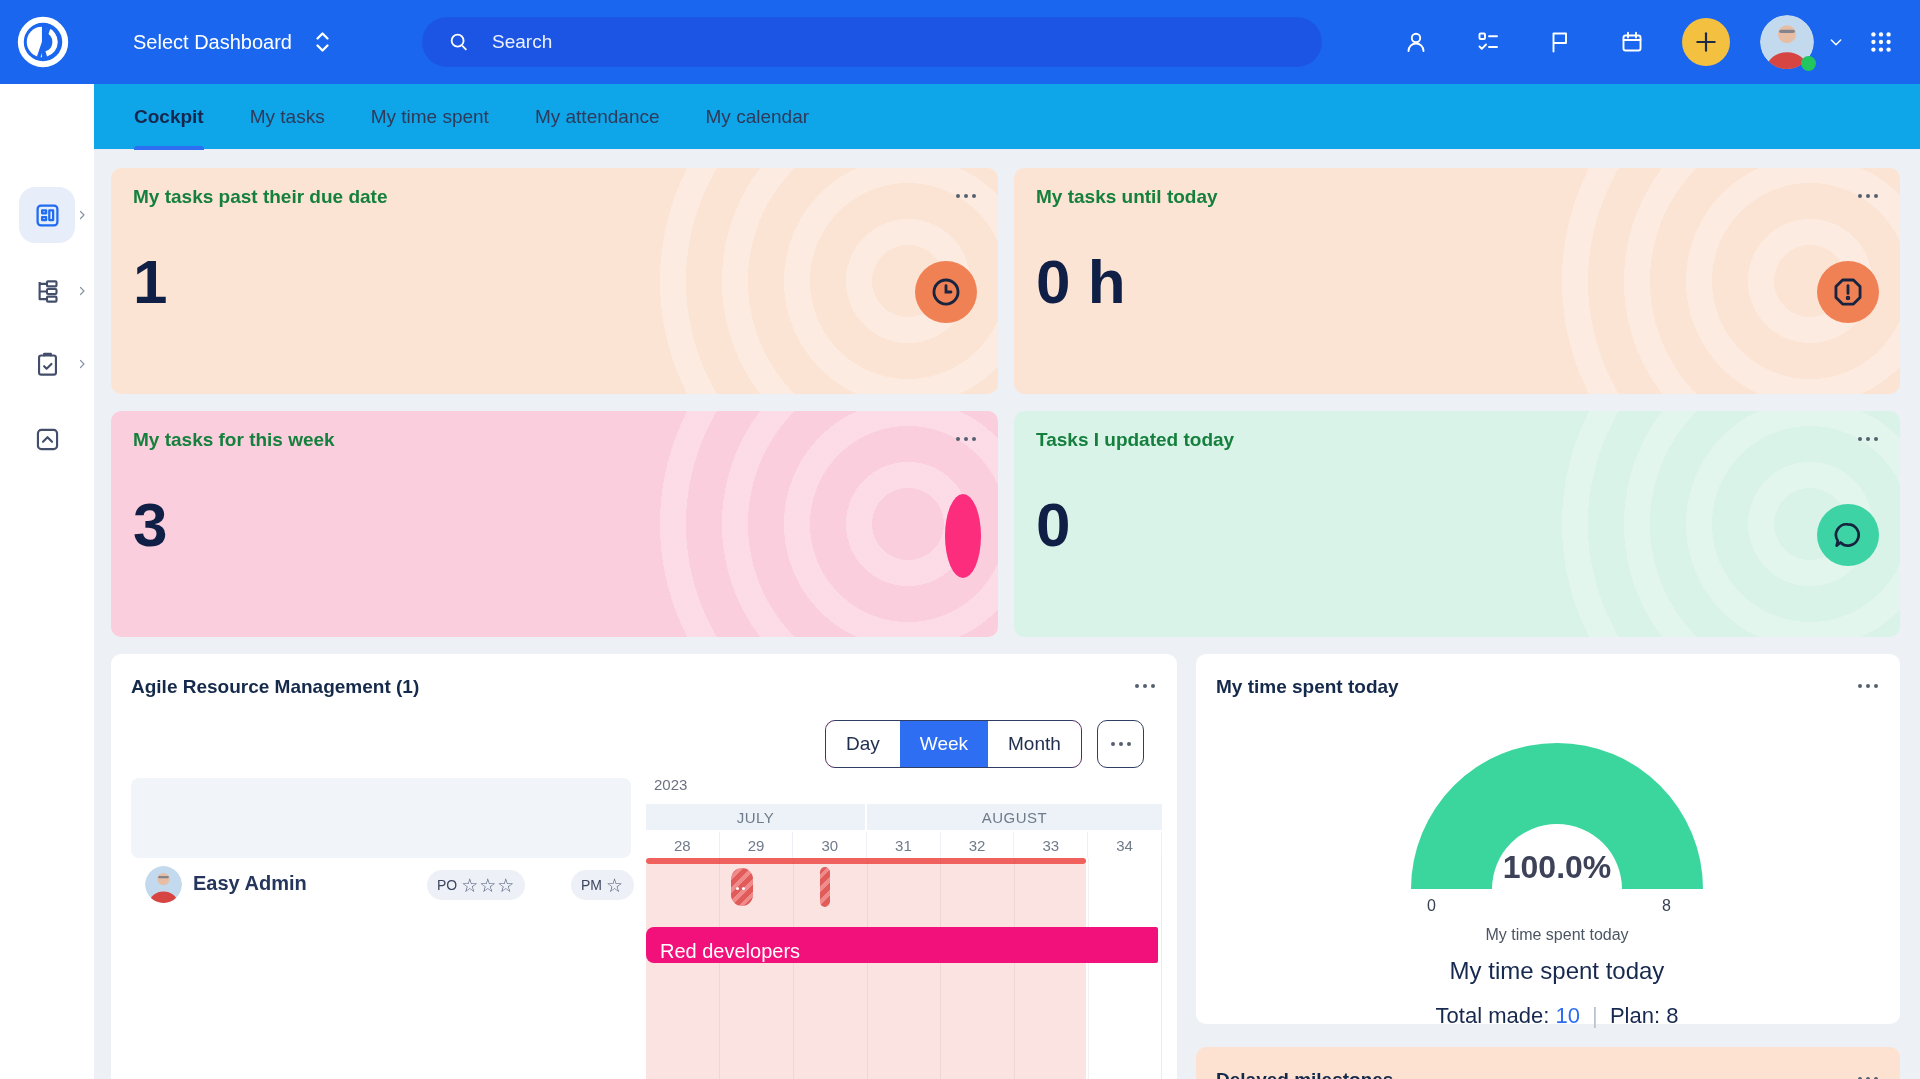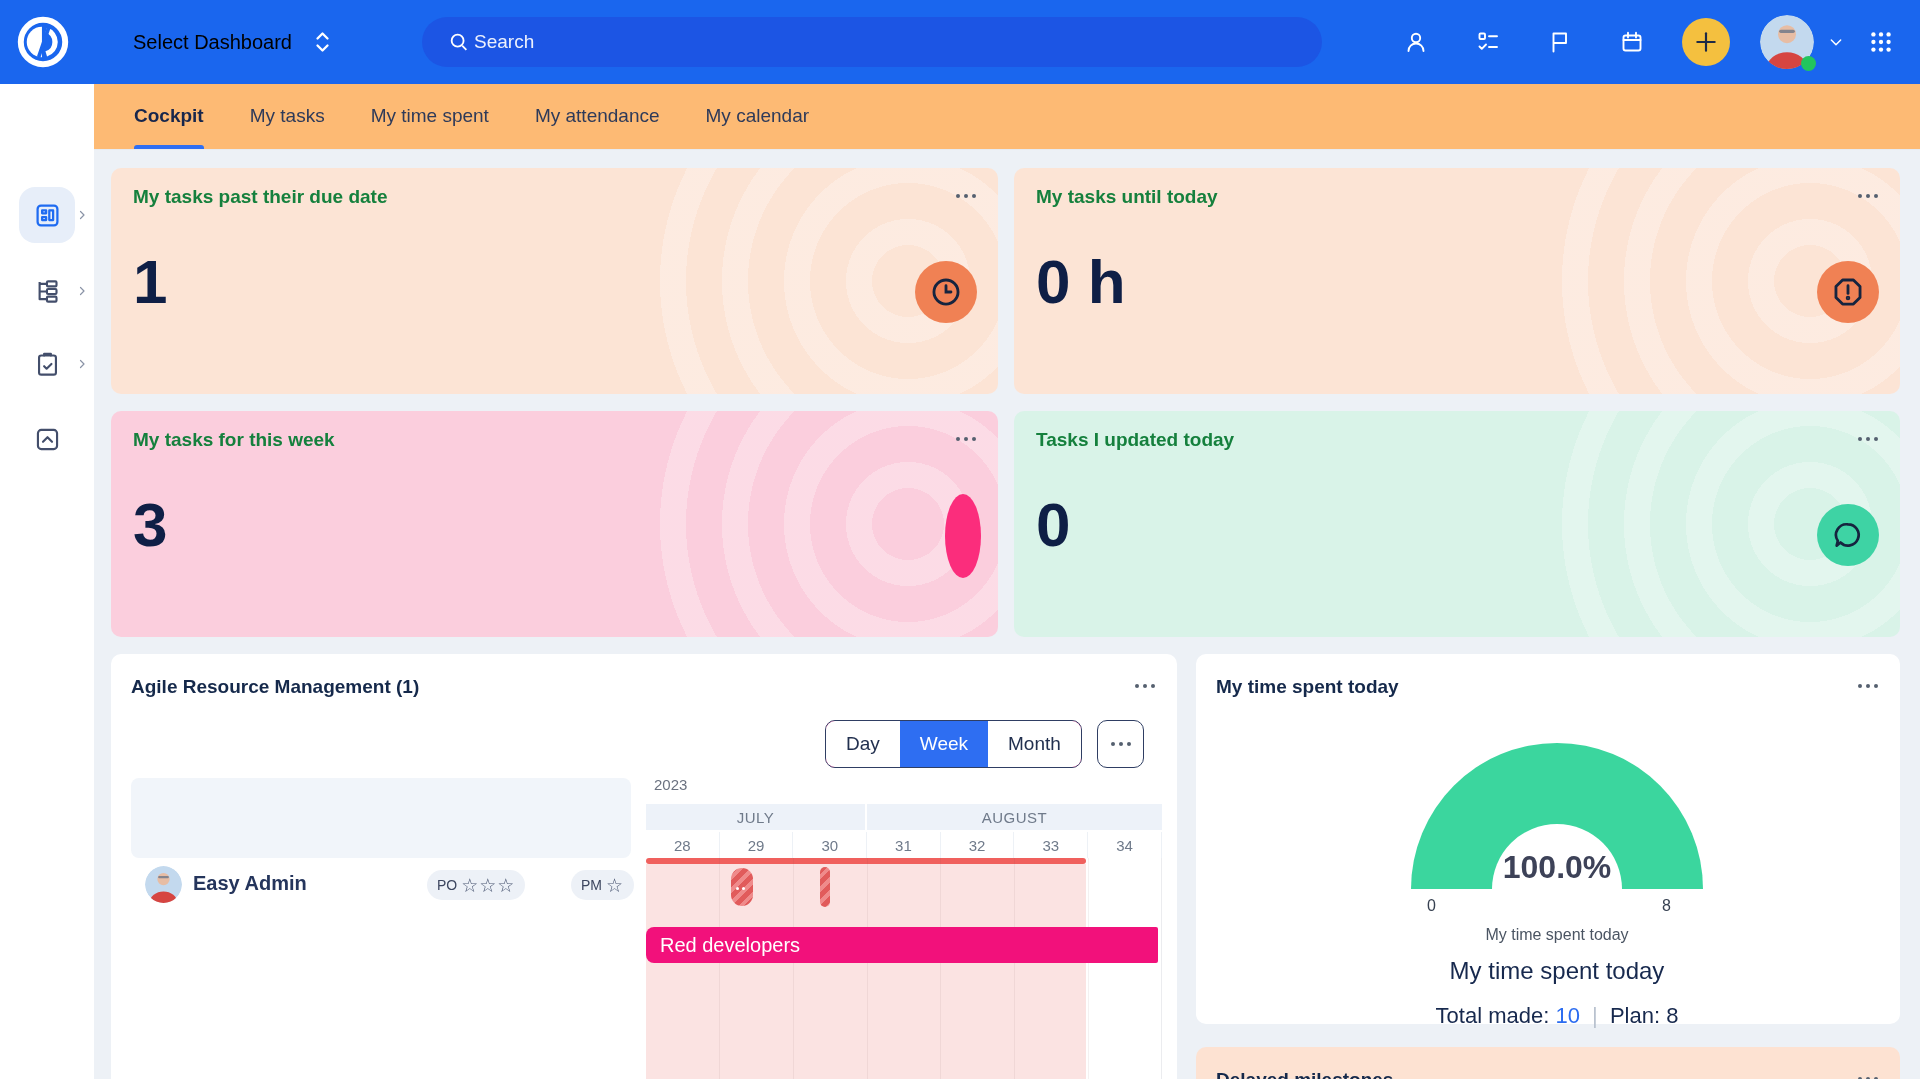--- a/index.html
+++ b/index.html
@@ -3,22 +3,22 @@
 <meta charset="utf-8">
 <style>
   * { margin:0; padding:0; box-sizing:border-box; }
   html,body { width:1920px; height:1079px; overflow:hidden; }
   body { font-family:"Liberation Sans", sans-serif; background:#edf1f6; }
   .screen { position:relative; width:1920px; height:1079px; overflow:hidden; }
 
   
   .topbar { position:absolute; left:0; top:0; width:1920px; height:84px; background:#1a66ee; z-index:30; }
   .logo-wrap { position:absolute; left:14px; top:13px; width:58px; height:58px; display:flex; align-items:center; justify-content:center; }
-  .select-dash { position:absolute; left:133px; top:0; height:84px; display:flex; align-items:center; gap:22px; color:#000000; font-size:20px; font-weight:500; cursor:pointer; }
-  .searchbar { position:absolute; left:422px; top:17px; width:900px; height:50px; background:#1c55e4; border-radius:25px; display:flex; align-items:center; padding-left:26px; gap:4px; }
+  .select-dash { position:absolute; left:133px; top:0; height:84px; display:flex; align-items:center; gap:22px; color:#ffffff; font-size:20px; font-weight:500; cursor:pointer; }
+  .searchbar { position:absolute; left:422px; top:17px; width:900px; height:50px; background:#1c55e4; border-radius:25px; display:flex; align-items:center; padding-left:26px; gap:22px; }
   .searchbar input { background:transparent; border:none; outline:none; color:#fff; font-size:19px; font-family:"Liberation Sans", sans-serif; width:760px; }
   .searchbar input::placeholder { color:rgba(255,255,255,.92); }
   .top-icons { position:absolute; right:0; top:0; height:84px; display:flex; align-items:center; }
   .tb-icon { width:24px; height:24px; margin:0 24px; color:#fff; cursor:pointer; }
   .tb-icon svg { width:100%; height:100%; }
   .plus-btn { width:48px; height:48px; border-radius:50%; margin:0 14px; display:flex; align-items:center; justify-content:center; color:#1d2a46; cursor:pointer; }
   .avatar-wrap { position:relative; width:54px; height:54px; margin-left:16px; cursor:pointer; }
   .avatar-wrap svg, .gantt-avatar svg { width:100%; height:100%; border-radius:50%; display:block; }
   .status-dot { position:absolute; right:-2px; bottom:-2px; width:15px; height:15px; border-radius:50%; background:#22c55e; }
   .caret { width:16px; height:16px; color:#fff; margin:0 18px 0 14px; cursor:pointer; }
@@ -26,21 +26,21 @@
 
   
   .sidebar { position:absolute; left:0; top:84px; width:94px; height:995px; background:#fff; z-index:20; }
   .side-item { position:absolute; left:0; width:94px; display:flex; align-items:center; }
   .side-tile { position:absolute; left:19px; width:56px; height:56px; border-radius:16px; display:flex; align-items:center; justify-content:center; cursor:pointer; }
   .side-tile.active { background:#e7eef9; }
   .side-tile svg { width:27px; height:27px; }
   .side-chev { position:absolute; left:76px; width:12px; height:12px; color:#8a93a6; cursor:pointer; }
 
   
-  .tabbar { position:absolute; left:94px; top:84px; width:1826px; height:66px; background:#fdba74; border-bottom:1px solid #e7ebf1; display:flex; align-items:flex-end; padding-left:40px; gap:46px; z-index:10; }
+  .tabbar { position:absolute; left:94px; top:84px; width:1826px; height:66px; background:#0ea5e9; border-bottom:1px solid #e7ebf1; display:flex; align-items:center; padding-left:40px; gap:46px; z-index:10; }
   .tab { position:relative; font-size:19px; color:#2e3a59; height:66px; display:flex; align-items:center; cursor:pointer; }
   .tab.active { color:#17264c; font-weight:700; }
   .tab.active::after { content:""; position:absolute; left:0; right:0; bottom:0; height:4px; border-radius:3px 3px 0 0; background:#2e6ef2; }
 
   
   .stat-card { position:absolute; border-radius:10px; overflow:hidden; }
   .stat-card::after { content:""; position:absolute; top:50%; transform:translateY(-50%); right:-190px; width:560px; height:560px; border-radius:50%;
      background:repeating-radial-gradient(circle, rgba(255,255,255,0) 0 36px, rgba(255,255,255,.5) 36px 62px); opacity:.55; pointer-events:none; }
   .card-title { position:absolute; left:22px; top:18px; font-size:19px; font-weight:700; color:#15803d; z-index:2; }
   .card-value { position:absolute; left:22px; top:78px; font-size:62px; font-weight:800; color:#0f1f46; z-index:2; }
@@ -72,21 +72,21 @@
   .gcol { position:absolute; top:204px; width:1px; height:246px; background:rgba(120,80,80,.08); }
   .milestone { position:absolute; background:repeating-linear-gradient(135deg,#e15b5b 0 5px,#ef8b8b 5px 9px); }
   .milestone.big { left:620px; top:214px; width:22px; height:38px; border-radius:11px; }
   .milestone.big::after { content:""; position:absolute; left:5px; top:19px; width:3px; height:3px; border-radius:50%; background:#fff; box-shadow:6px 0 0 #fff; }
   .milestone.thin { left:709px; top:213px; width:10px; height:40px; border-radius:5px; }
   .gantt-avatar { position:absolute; left:34px; top:212px; width:37px; height:37px; }
   .res-name { position:absolute; left:82px; top:218px; font-size:20px; font-weight:600; color:#25355c; }
   .role-badge { position:absolute; top:216px; height:30px; border-radius:15px; background:#edf1f7; display:flex; align-items:center; padding:0 10px; gap:4px; }
   .role-code { font-size:14px; color:#3c465f; }
   .role-stars { font-size:19px; color:#4a5672; letter-spacing:1px; line-height:1; }
-  .gbar { position:absolute; height:36px; border-radius:8px; color:#fff; font-size:20px; display:flex; align-items:center; padding-left:14px; white-space:nowrap; overflow:hidden; cursor:pointer; }
+  .gbar { position:absolute; height:36px; border-radius:8px; color:#fff; font-size:20px; display:flex; align-items:flex-end; padding-left:14px; white-space:nowrap; overflow:hidden; cursor:pointer; }
 
   
   .gauge-outer { position:absolute; left:215px; top:89px; width:292px; height:146px; border-radius:292px 292px 0 0; }
   .gauge-inner { position:absolute; left:296px; top:170px; width:130px; height:65px; border-radius:130px 130px 0 0; background:#fff; }
   .gauge-value { position:absolute; left:0; top:195px; width:722px; text-align:center; font-size:32px; font-weight:800; color:#3d4258; }
   .gauge-min { position:absolute; left:231px; top:243px; font-size:16px; color:#374151; }
   .gauge-max { position:absolute; left:466px; top:243px; font-size:16px; color:#374151; }
   .gauge-label { position:absolute; left:0; top:272px; width:722px; text-align:center; font-size:16px; color:#4b5563; }
   .ts-subtitle { position:absolute; left:0; top:303px; width:722px; text-align:center; font-size:24px; font-weight:500; color:#17294e; }
   .ts-total { position:absolute; left:0; top:349px; width:722px; text-align:center; font-size:22px; color:#17294e; }

